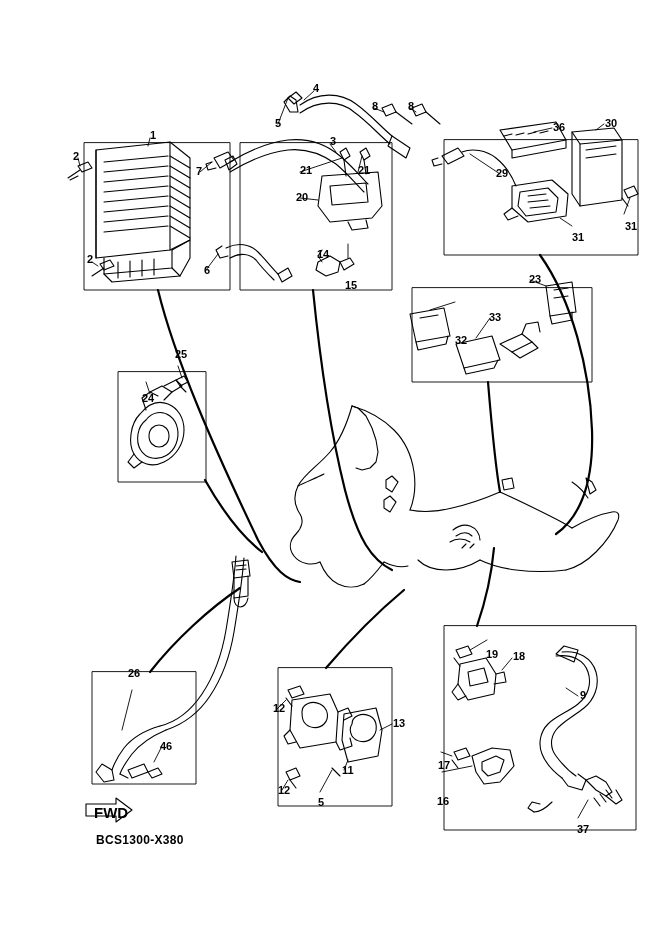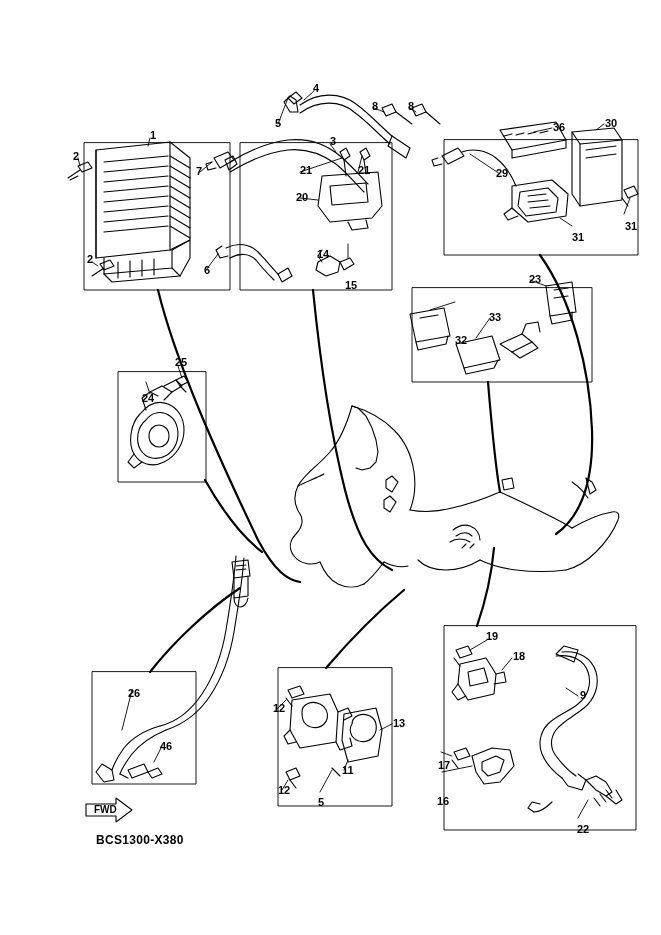--- a/index.html
+++ b/index.html
@@ -36,21 +36,21 @@
     font-family: "Liberation Sans", sans-serif;
     font-size: 12px;
     font-weight: bold;
     color: #000000;
     letter-spacing: 0.3px;
     white-space: nowrap;
   }
   .fwd-label {
     position: absolute;
     font-family: "Liberation Sans", sans-serif;
-    font-size: 10px;
+    font-size: 15px;
     font-weight: bold;
     color: #000000;
     white-space: nowrap;
   }
 </style>
 </head>
 <body>
 
 <div id="page">
 
@@ -332,29 +332,29 @@
       <div class="callout" style="left: 318px; top: 797px;">5</div>
       <div class="callout" style="left: 342px; top: 765px;">11</div>
       <div class="callout" style="left: 273px; top: 703px;">12</div>
       <div class="callout" style="left: 278px; top: 785px;">12</div>
       <div class="callout" style="left: 393px; top: 718px;">13</div>
       <div class="callout" style="left: 317px; top: 249px;">14</div>
       <div class="callout" style="left: 345px; top: 236px; margin-top: 44px;">15</div>
       <div class="callout" style="left: 437px; top: 796px;">16</div>
       <div class="callout" style="left: 438px; top: 747px; margin-top: 13px;">17</div>
       <div class="callout" style="left: 513px; top: 651px;">18</div>
-      <div class="callout" style="left: 486px; top: 631px;">19</div>
+      <div class="callout" style="left: 486px; top: 649px;">19</div>
       <div class="callout" style="left: 296px; top: 192px;">20</div>
       <div class="callout" style="left: 300px; top: 165px;">21</div>
       <div class="callout" style="left: 358px; top: 165px;">21</div>
-      <div class="callout" style="left: 577px; top: 824px;">22</div>
+      <div class="callout" style="left: 577px; top: 824px;">37</div>
       <div class="callout" style="left: 529px; top: 274px;">23</div>
       <div class="callout" style="left: 142px; top: 376px; margin-top: 17px;">24</div>
-      <div class="callout" style="left: 175px; top: 357px;">25</div>
-      <div class="callout" style="left: 128px; top: 688px;">26</div>
+      <div class="callout" style="left: 175px; top: 349px;">25</div>
+      <div class="callout" style="left: 128px; top: 668px;">26</div>
       <div class="callout" style="left: 160px; top: 741px;">46</div>
       <div class="callout" style="left: 553px; top: 122px;">36</div>
       <div class="callout" style="left: 496px; top: 168px;">29</div>
       <div class="callout" style="left: 605px; top: 118px;">30</div>
       <div class="callout" style="left: 572px; top: 232px;">31</div>
       <div class="callout" style="left: 625px; top: 221px;">31</div>
       <div class="callout" style="left: 455px; top: 295px; margin-top: 40px;">32</div>
       <div class="callout" style="left: 489px; top: 312px;">33</div>
     </div>
 

